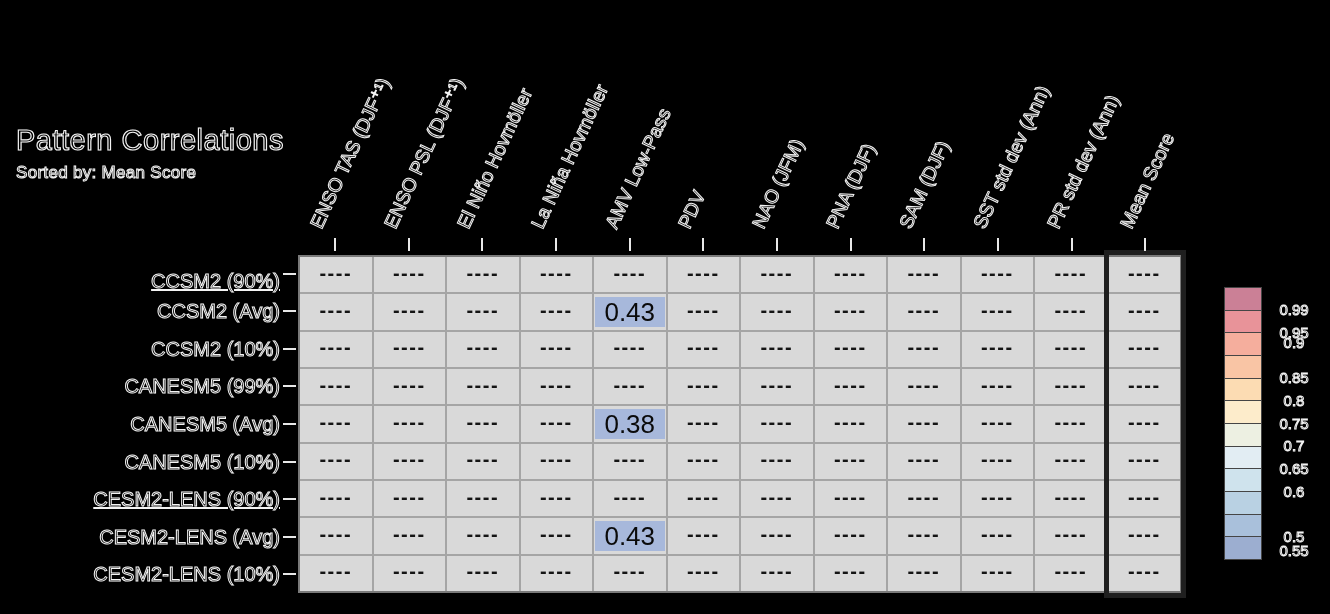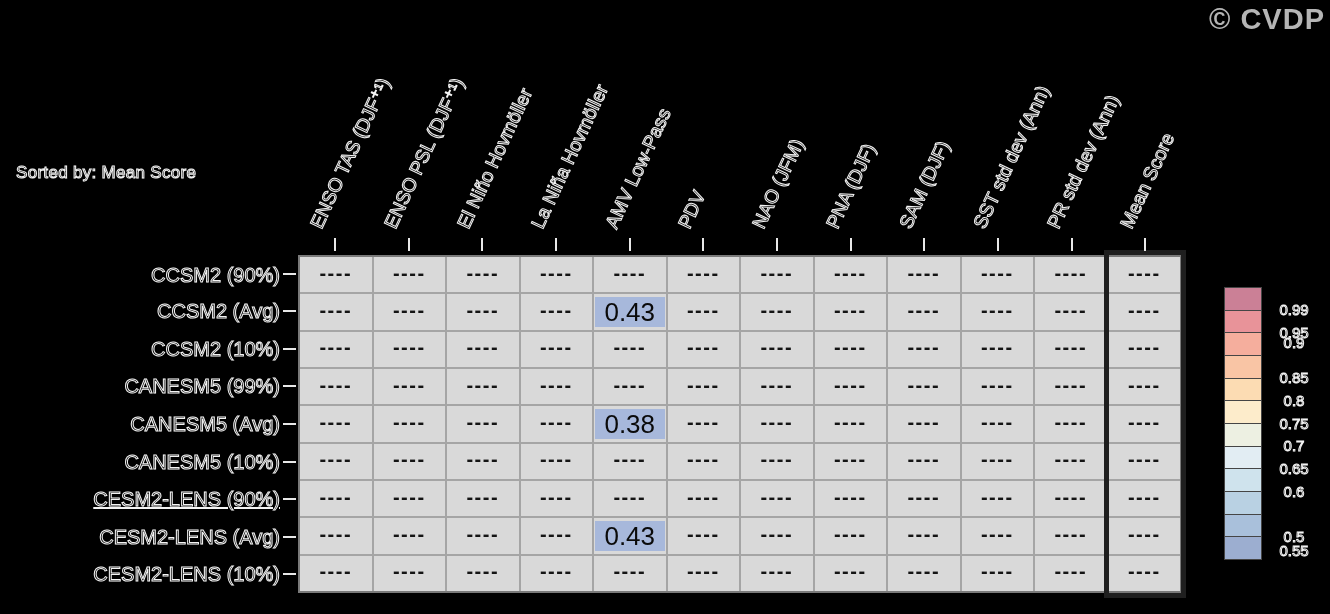--- a/index.html
+++ b/index.html
@@ -65,22 +65,22 @@
   .colorbar-seg:last-child{border-bottom:none;}
   .colorbar-label{
     position:absolute;left:1266px;width:56px;height:18px;line-height:18px;
     text-align:center;font-size:15px;white-space:nowrap;
   }
 </style>
 </head>
 <body>
 
 <div id="canvas">
+  <div class="page-title outline">Pattern Correlations</div>
   <div class="page-subtitle outline">Sorted by: Mean Score</div>
-  <div class="watermark">© CVDP</div>
 
   <div class="grid">
       <div class="cell" style="background: rgb(217, 217, 217);">
         <span class="dashes">----</span>
       </div>
       <div class="cell" style="background: rgb(217, 217, 217);">
         <span class="dashes">----</span>
       </div>
       <div class="cell" style="background: rgb(217, 217, 217);">
         <span class="dashes">----</span>
@@ -436,21 +436,21 @@
       <div class="col-label outline" style="left: 620.5px; top: 210px;">AMV Low-Pass</div>
       <div class="col-label outline" style="left: 694.167px; top: 210px;">PDV</div>
       <div class="col-label outline" style="left: 767.833px; top: 210px;">NAO (JFM)</div>
       <div class="col-label outline" style="left: 841.5px; top: 210px;">PNA (DJF)</div>
       <div class="col-label outline" style="left: 915.167px; top: 210px;">SAM (DJF)</div>
       <div class="col-label outline" style="left: 988.833px; top: 210px;">SST std dev (Ann)</div>
       <div class="col-label outline" style="left: 1062.5px; top: 210px;">PR std dev (Ann)</div>
       <div class="col-label outline" style="left: 1136.17px; top: 210px;">Mean Score</div>
     </div>
   <div id="row-labels">
-      <div class="row-label outline" style="top: 262px;">CCSM2 (90%)</div>
+      <div class="row-label outline" style="top: 268px; text-decoration: underline;">CCSM2 (90%)</div>
       <div class="row-label outline" style="top: 298.333px;">CCSM2 (Avg)</div>
       <div class="row-label outline" style="top: 335.889px;">CCSM2 (10%)</div>
       <div class="row-label outline" style="top: 373.444px;">CANESM5 (99%)</div>
       <div class="row-label outline" style="top: 411px;">CANESM5 (Avg)</div>
       <div class="row-label outline" style="top: 448.556px;">CANESM5 (10%)</div>
       <div class="row-label outline" style="top: 486.111px; text-decoration: underline;">CESM2-LENS (90%)</div>
       <div class="row-label outline" style="top: 523.667px;">CESM2-LENS (Avg)</div>
       <div class="row-label outline" style="top: 561.222px;">CESM2-LENS (10%)</div>
     </div>
 

